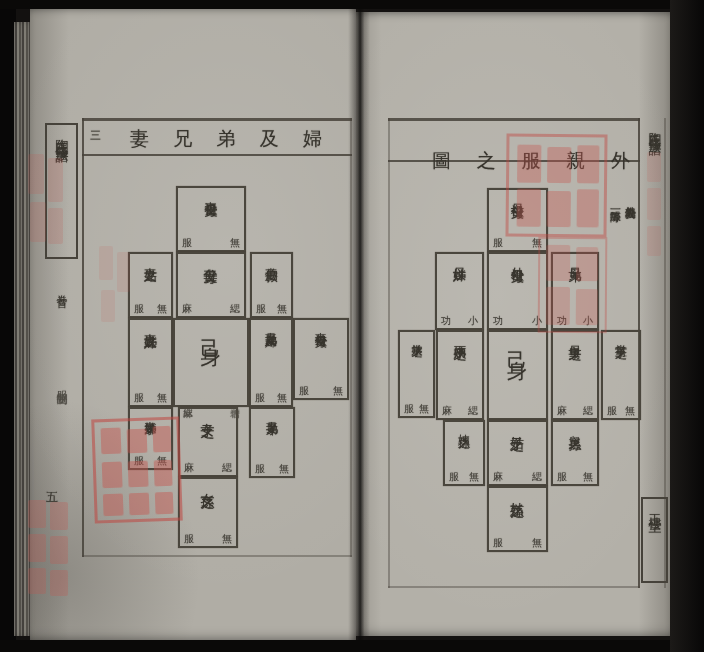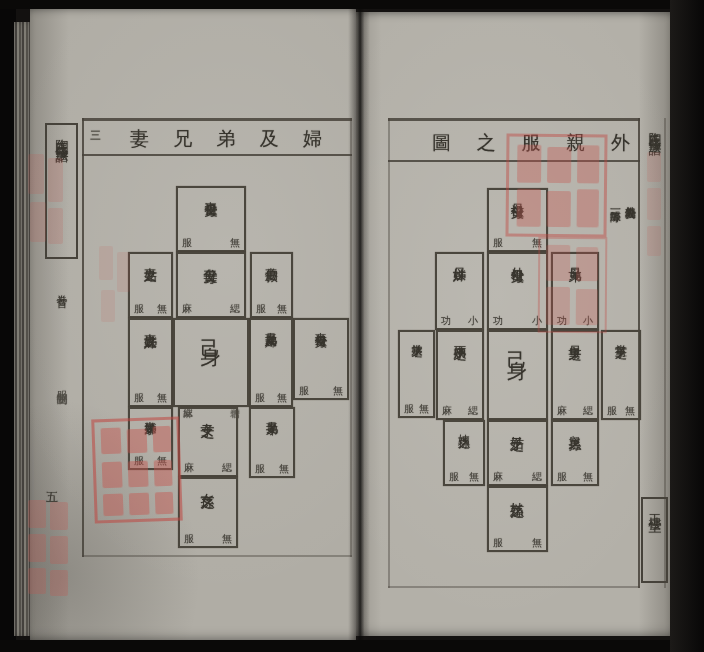--- a/index.html
+++ b/index.html
@@ -175,21 +175,21 @@
 
   <div>
 
     <div class="line" style="left:388px;top:118px;width:252px;height:3px;"></div>
     <div class="line" style="left:388px;top:160px;width:252px;height:2px;"></div>
     <div class="line" style="left:638px;top:118px;width:2px;height:470px;"></div>
     <div class="line faint" style="left:388px;top:118px;width:2px;height:470px;"></div>
     <div class="line faint" style="left:388px;top:586px;width:252px;height:2px;"></div>
     <div class="line faint" style="left:664px;top:118px;width:2px;height:470px;"></div>
 
-    <div class="hdr ink reverse-chars" style="left:424px;top:130px;width:214px;padding:0 8px;">圖之服親外</div>
+    <div class="hdr ink reverse-chars" style="left:424px;top:148px;width:214px;padding:0 8px;">圖之服親外</div>
 
     <div class="abs v ink smallnote" style="left:624px;top:198px;font-size:11px;height:96px;">妻為夫外親</div>
     <div class="abs v ink smallnote" style="left:609px;top:203px;font-size:11px;height:78px;">服降一等</div>
 
     <div>
       <div class="cell" style="left:487px;top:188px;width:61px;height:64px;">
         <div class="label ink" style="font-size:13px;">母祖父母</div>
         <div class="grade ink reverse-chars">服無</div>
       </div>
       <div class="cell" style="left:551px;top:252px;width:48px;height:78px;">

